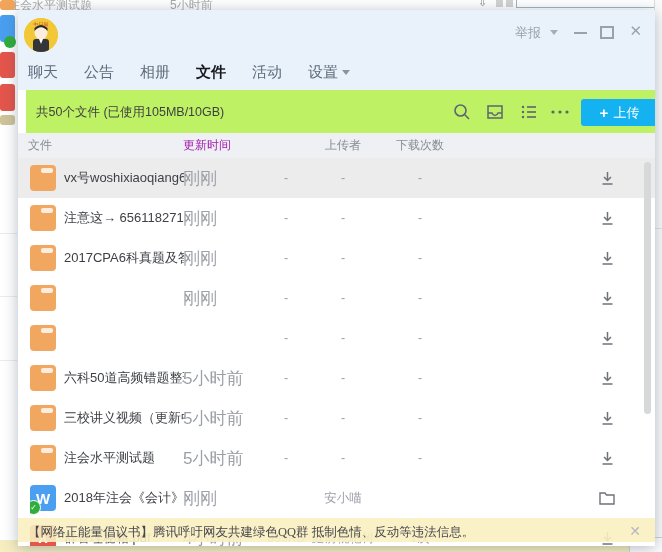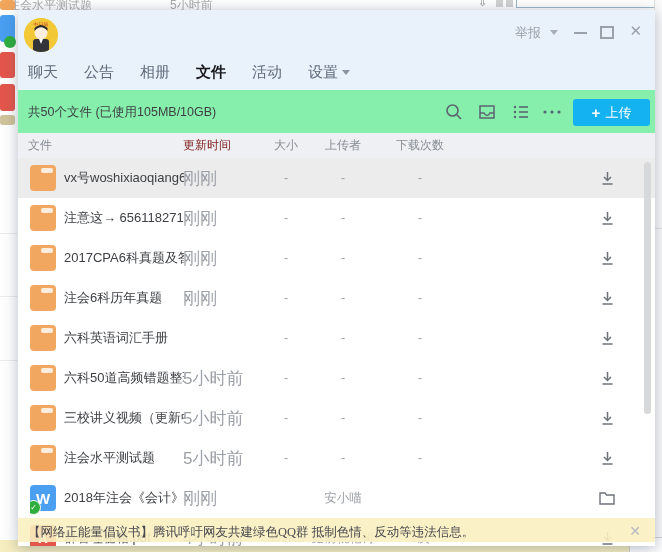--- a/index.html
+++ b/index.html
@@ -39,21 +39,21 @@
   .ctrl-close{right:13px;top:13px;font-size:15px;line-height:15px;color:#9ba1a9;}
 
   .tabs{position:absolute;left:10px;top:48px;height:32px;display:flex;}
   .tab{position:relative;margin-right:26px;font-size:15px;color:#5f6b7c;line-height:28px;cursor:default;white-space:nowrap;text-align:right;}
   .tab.active{color:#17181c;font-weight:700;}
   .tab.active::after{content:"";position:absolute;left:-7px;right:-7px;bottom:-4px;height:3px;background:var(--accent);}
   .tab .set-caret{display:inline-block;width:0;height:0;margin-left:4px;vertical-align:2px;
       border-left:4px solid transparent;border-right:4px solid transparent;border-top:5px solid #8a93a1;}
 
   
-  .toolbar{position:absolute;left:0;top:80px;width:637px;height:43px;background:#86efac;}
+  .toolbar{position:absolute;left:8px;top:80px;width:637px;height:43px;background:#bef264;}
   .summary{position:absolute;left:10px;top:14px;font-size:12.5px;color:#3e3f43;}
   .tool-ic{position:absolute;top:12px;width:20px;height:20px;color:#5c6570;}
   .ic-search{left:426px;}.ic-inbox{left:459px;}.ic-list{left:493px;}.ic-more{left:522px;}
   .upload-btn{position:absolute;left:555px;top:9px;width:77px;height:27px;background:var(--accent);
       border-radius:3px;color:#fff;font-size:13px;display:flex;align-items:center;justify-content:center;cursor:pointer;}
   .upload-btn .plus{font-size:15px;font-weight:700;margin-right:5px;line-height:1;}
 
   
   .thead{position:absolute;left:0;top:123px;width:637px;height:25px;background:#eef0f3;
          font-size:12px;color:#878d96;}
@@ -64,21 +64,21 @@
   .hcell{position:absolute;top:0;height:25px;display:flex;align-items:center;}
   .c-file{left:10px;}
   .c-icon{left:12px;width:26px;justify-content:center;}
   .c-name{left:46px;width:120px;}
   .c-time{left:165px;width:64px;color:#9b9fa6;font-size:17px;}
   .c-size{left:228px;width:80px;justify-content:center;color:#9b9fa6;font-size:12.5px;}
   .c-up{left:285px;width:80px;justify-content:center;color:#9b9fa6;font-size:12.5px;}
   .c-dl{left:362px;width:80px;justify-content:center;color:#9b9fa6;font-size:12.5px;}
   .c-act{left:574px;width:30px;justify-content:center;color:#6e737b;cursor:pointer;}
   .thead .c-size,.thead .c-up,.thead .c-dl{color:#878d96;font-size:12px;}
-  .thead .c-time{color:#7f1d1d;font-size:12px;}
+  .thead .c-time{color:#a21caf;font-size:12px;}
 
   
   .ficon{position:relative;width:26px;height:26px;border-radius:4px;flex:0 0 auto;}
   .ficon-folder{background:var(--folder);}
   .ficon-folder::after{content:"";position:absolute;top:3px;right:3px;width:12px;height:5px;border-radius:2px;background:rgba(255,255,255,.8);}
   .ficon-word{background:var(--word);color:#fff;font-size:15px;font-weight:700;display:flex;align-items:center;justify-content:center;}
   .badge{position:absolute;left:-4px;bottom:-4px;width:13px;height:13px;border-radius:50%;background:#2fae3e;
          border:1.5px solid #fff;color:#fff;font-size:8px;line-height:13px;text-align:center;font-weight:700;}
   .ficon-pdf{background:#e4564b;display:flex;align-items:center;justify-content:center;}
 
@@ -182,21 +182,20 @@
       </div>
       <div class="upload-btn">
         <span class="plus">+</span>
         <span>上传</span>
       </div>
     </div>
 
     <div class="thead">
       <div class="hcell c-file">文件</div>
       <div class="hcell c-time">更新时间</div>
-      <div class="hcell c-size">大小</div>
       <div class="hcell c-dl">下载次数</div>
       <div class="hcell c-up">上传者</div>
     </div>
 
     <div class="rows" id="rows">
         <div class="row hl">
     <div class="cell c-icon">
             <div class="ficon ficon-folder"></div>
           </div>
     <div class="cell c-name">vx号woshixiaoqiang6666</div>
@@ -240,37 +239,35 @@
             <svg width="15" height="15" viewBox="0 0 15 15">
               <path d="M7.5 1 v8 M4 6 l3.5 3.5 L11 6" fill="none" stroke="currentColor" stroke-width="1.5"></path>
               <line x1="2.5" y1="13" x2="12.5" y2="13" stroke="currentColor" stroke-width="1.5"></line>
             </svg>
           </div>
   </div>
         <div class="row">
     <div class="cell c-icon">
             <div class="ficon ficon-folder"></div>
           </div>
-    <div class="cell c-name">注会6科历年真题</div>
-    <div class="cell c-time">刚刚</div>
-    <div class="cell c-size">-</div>
-    <div class="cell c-up">-</div>
-    <div class="cell c-dl">-</div>
-    <div class="cell c-act">
-            <svg width="15" height="15" viewBox="0 0 15 15">
-              <path d="M7.5 1 v8 M4 6 l3.5 3.5 L11 6" fill="none" stroke="currentColor" stroke-width="1.5"></path>
-              <line x1="2.5" y1="13" x2="12.5" y2="13" stroke="currentColor" stroke-width="1.5"></line>
-            </svg>
-          </div>
-  </div>
-        <div class="row">
-    <div class="cell c-icon">
-            <div class="ficon ficon-folder"></div>
-          </div>
-    <div class="cell c-name">六科英语词汇手册</div>
+    <div class="cell c-time">刚刚</div>
+    <div class="cell c-size">-</div>
+    <div class="cell c-up">-</div>
+    <div class="cell c-dl">-</div>
+    <div class="cell c-act">
+            <svg width="15" height="15" viewBox="0 0 15 15">
+              <path d="M7.5 1 v8 M4 6 l3.5 3.5 L11 6" fill="none" stroke="currentColor" stroke-width="1.5"></path>
+              <line x1="2.5" y1="13" x2="12.5" y2="13" stroke="currentColor" stroke-width="1.5"></line>
+            </svg>
+          </div>
+  </div>
+        <div class="row">
+    <div class="cell c-icon">
+            <div class="ficon ficon-folder"></div>
+          </div>
     <div class="cell c-size">-</div>
     <div class="cell c-up">-</div>
     <div class="cell c-dl">-</div>
     <div class="cell c-act">
             <svg width="15" height="15" viewBox="0 0 15 15">
               <path d="M7.5 1 v8 M4 6 l3.5 3.5 L11 6" fill="none" stroke="currentColor" stroke-width="1.5"></path>
               <line x1="2.5" y1="13" x2="12.5" y2="13" stroke="currentColor" stroke-width="1.5"></line>
             </svg>
           </div>
   </div>

